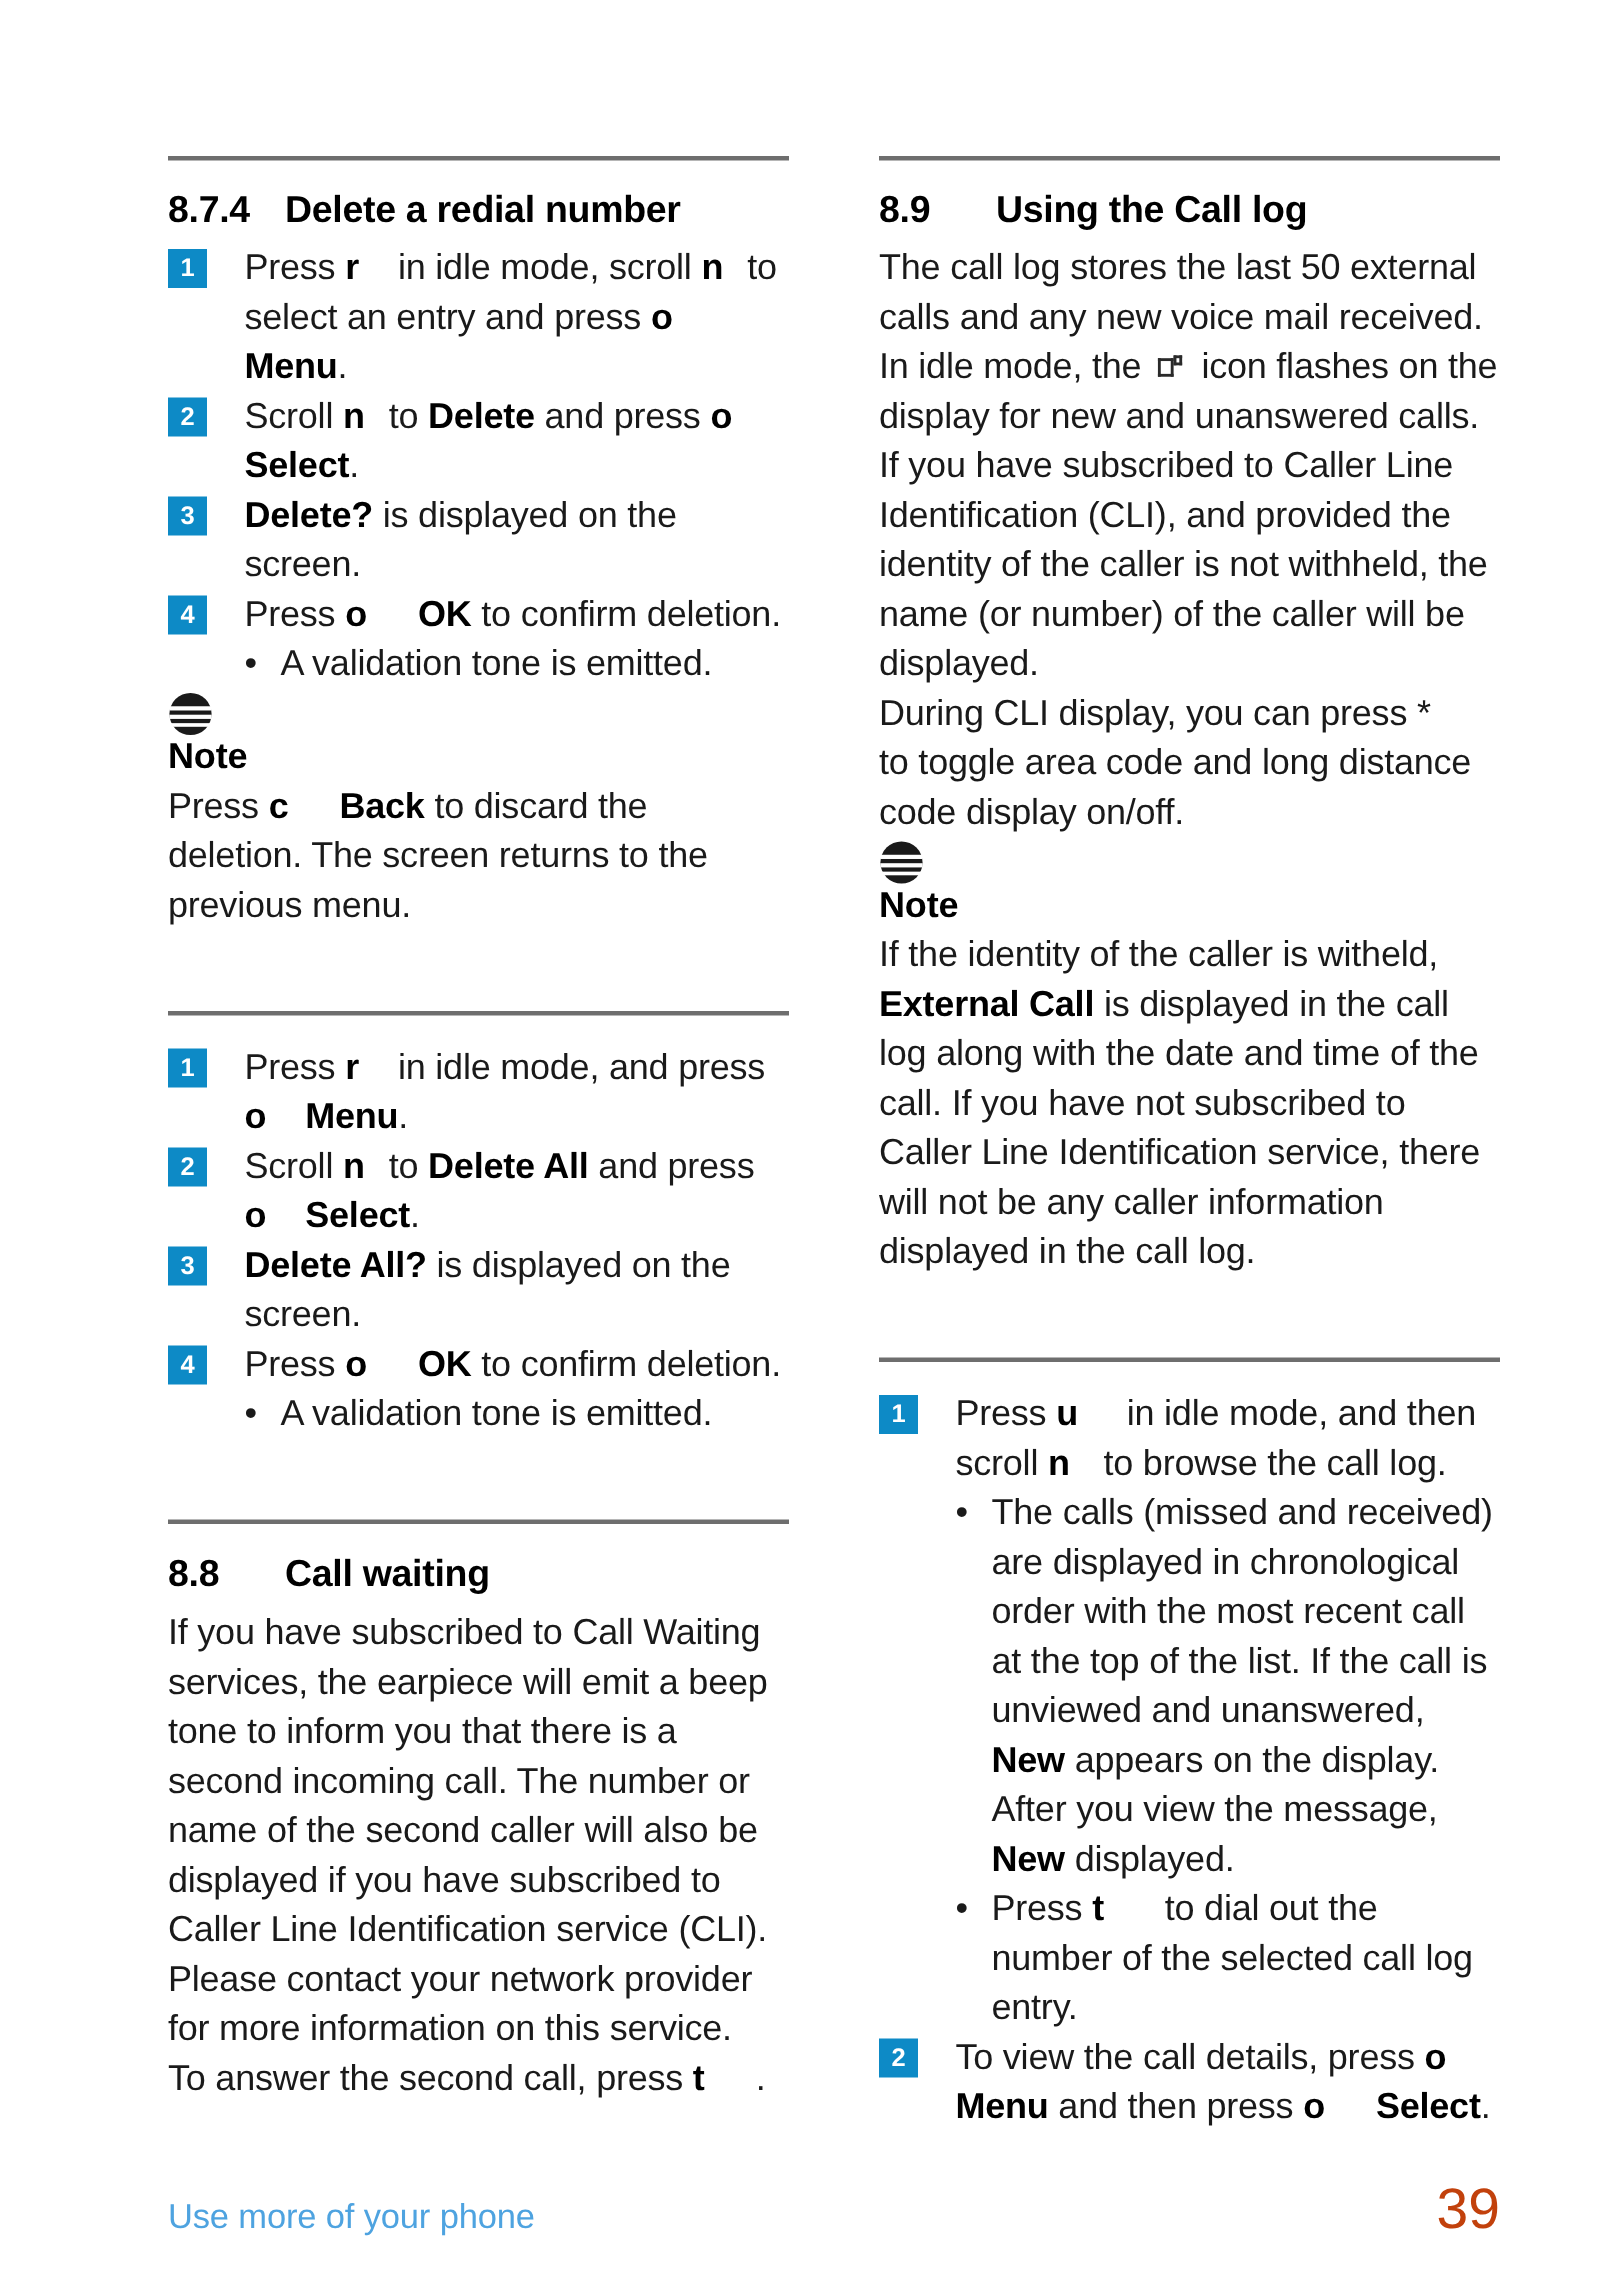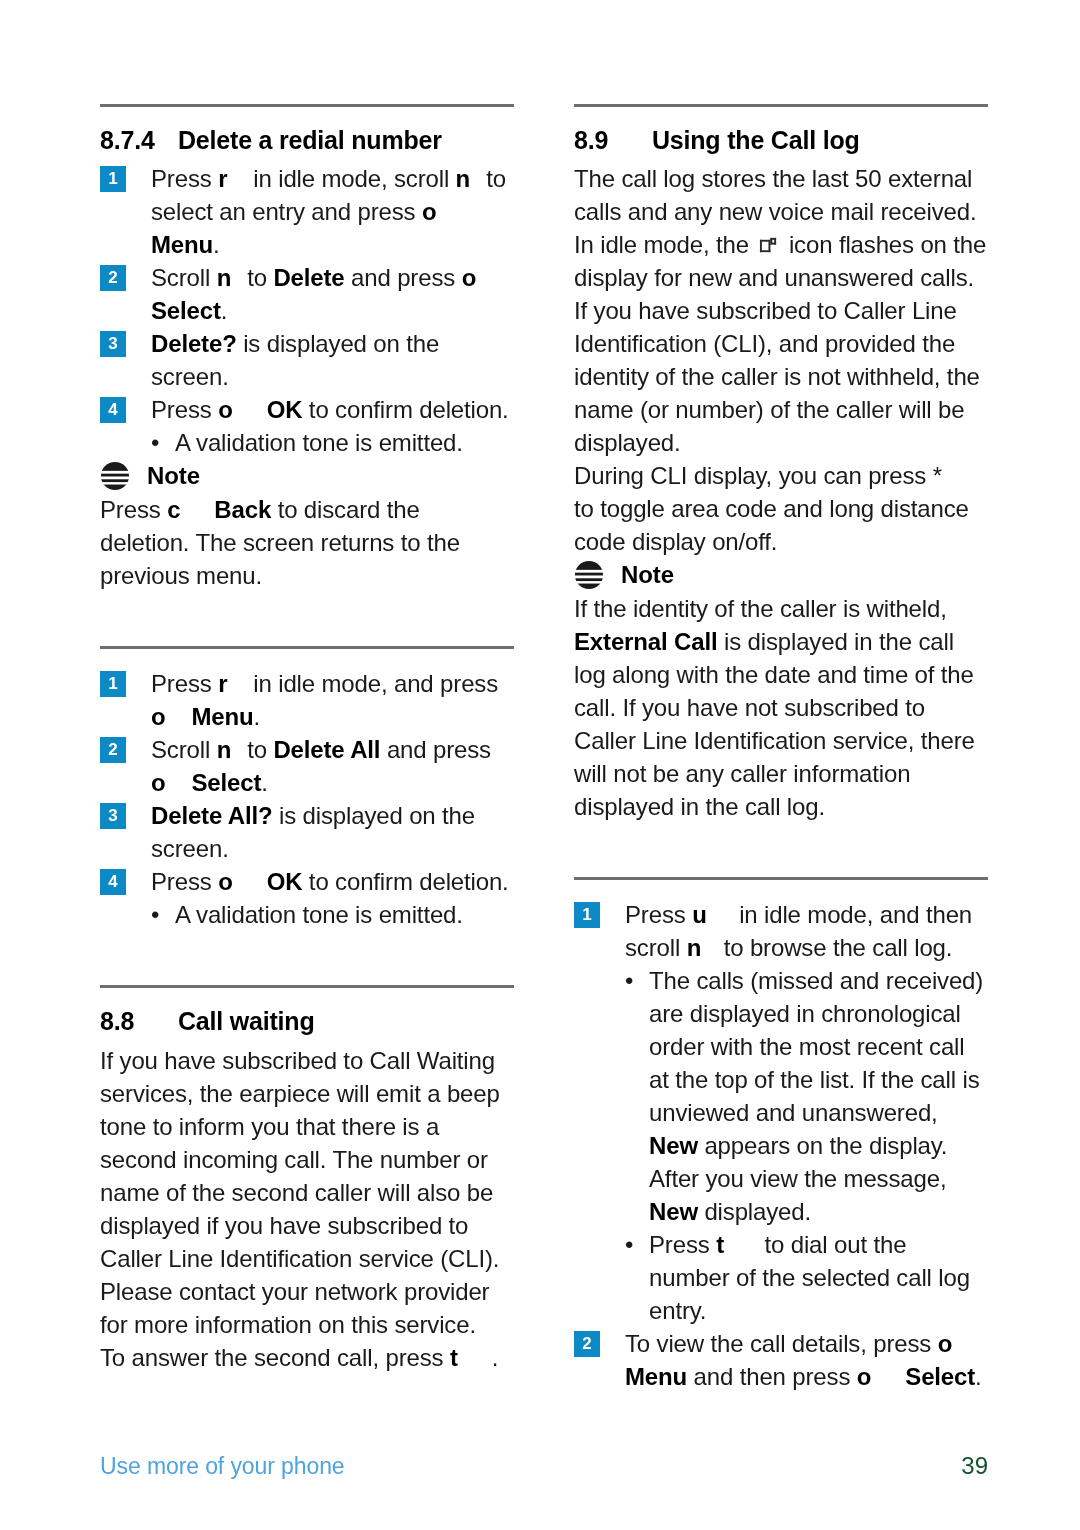--- a/index.html
+++ b/index.html
@@ -10,21 +10,21 @@
   body {
     width: 1080px;
     height: 1530px;
     font-family: "Liberation Sans", sans-serif;
     color: #1a1a1a;
     position: relative;
     overflow: hidden;
   }
   .page {
     position: absolute;
-    left: 4px; top: 0;
+    left: 16px; top: 0;
     width: 996px;
     height: 1530px;
   }
   .columns {
     position: absolute;
     left: 96px;
     top: 104px;
     width: 888px;
     display: flex;
     gap: 60px;
@@ -95,22 +95,23 @@
   }
   .sub-bullet .bul-text { flex: 1 1 auto; }
   b { font-weight: bold; color: #000; }
   .key { font-weight: bold; }
   .gap { display: inline-block; width: 26px; }
   .gap-sm { display: inline-block; width: 16px; }
   .gap-lg { display: inline-block; width: 34px; }
 
   .note-head {
     display: flex;
-    align-items: center;
+    align-items: flex-start;
     margin: 2px 0 2px 0;
+    flex-direction: column;
   }
   .note-icon {
     width: 30px;
     height: 30px;
     flex: 0 0 auto;
     margin-right: 17px;
   }
   .note-label {
     font-size: 24px;
     font-weight: bold;
@@ -133,22 +134,22 @@
     justify-content: space-between;
     align-items: baseline;
   }
   .footer-left {
     font-size: 23px;
     color: #4ea3e0;
     letter-spacing: -0.1px;
     text-align: center;
   }
   .footer-right {
-    font-size: 24px;
-    color: #14532d;
+    font-size: 38px;
+    color: #c2410c;
   }
 </style>
 </head>
 <body>
 
 <div class="page">
 
   <div class="columns">
 
     <div class="col">

